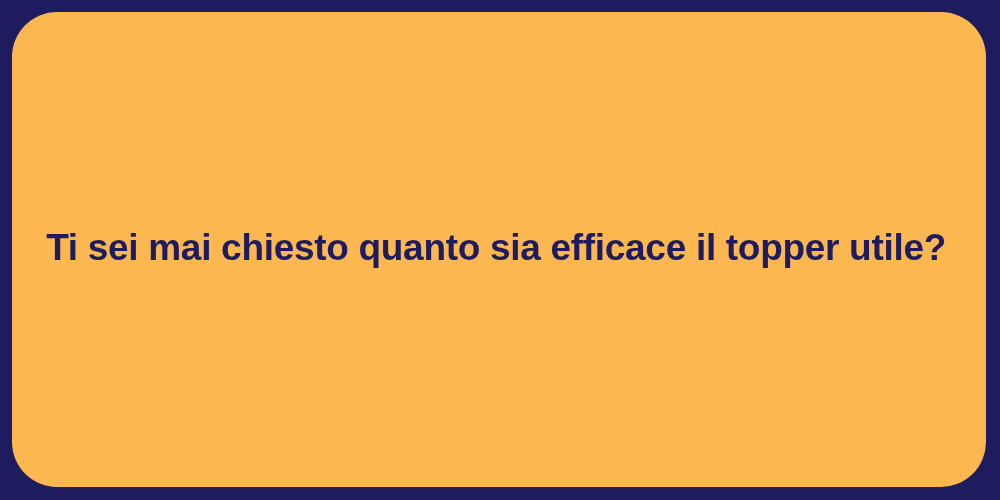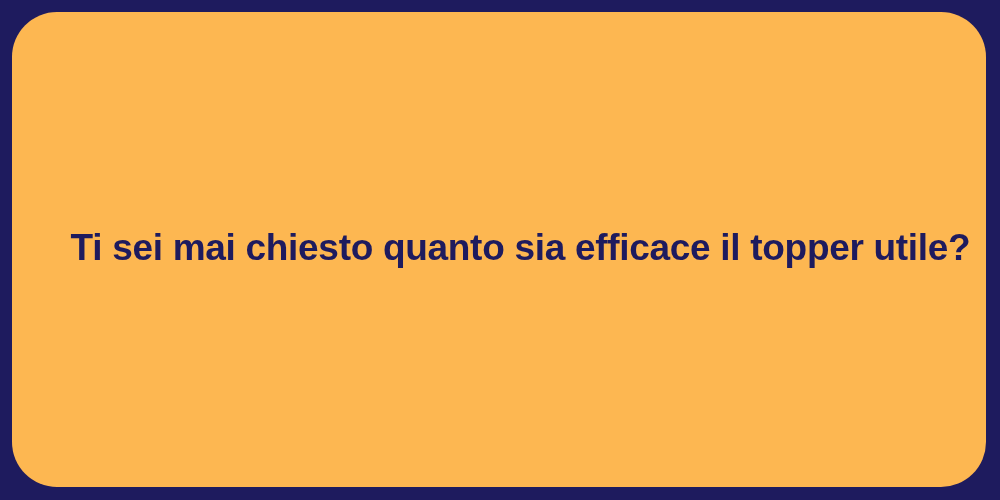--- a/index.html
+++ b/index.html
@@ -25,21 +25,21 @@
   #panel {
     position: absolute;
     left: 12px;
     top: 12px;
     right: 14px;
     bottom: 13px;
     background: #fdb751;
     border-radius: 45px;
     display: flex;
     align-items: center;
-    justify-content: center;
+    justify-content: flex-end;
     box-sizing: border-box;
     padding-left: 43px;
   }
   #headline {
     margin: 0;
     padding: 0 40px;
     font-family: "Liberation Sans", sans-serif;
     font-size: 37px;
     font-weight: bold;
     letter-spacing: -0.3px;

